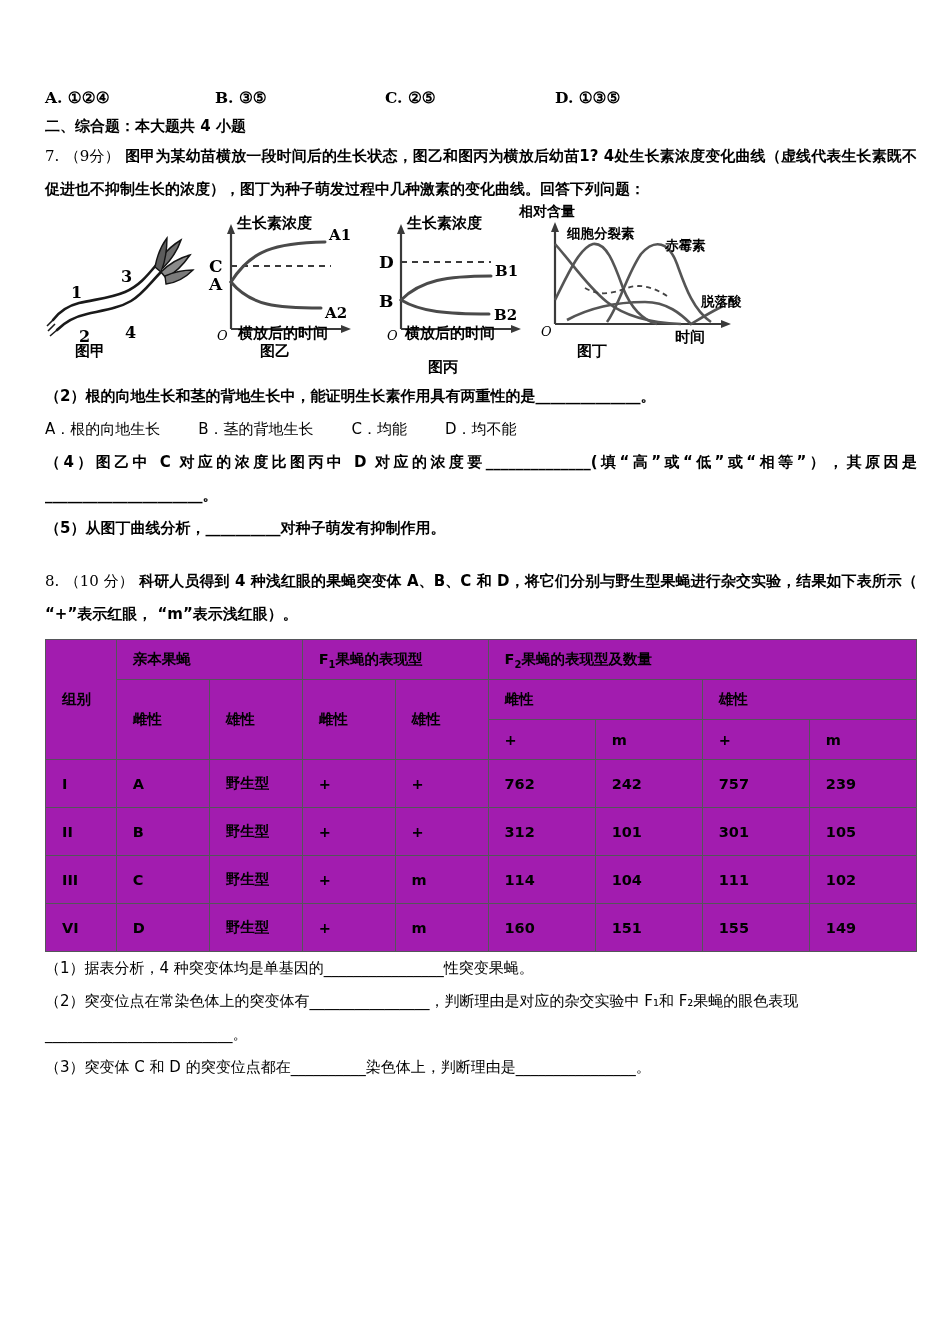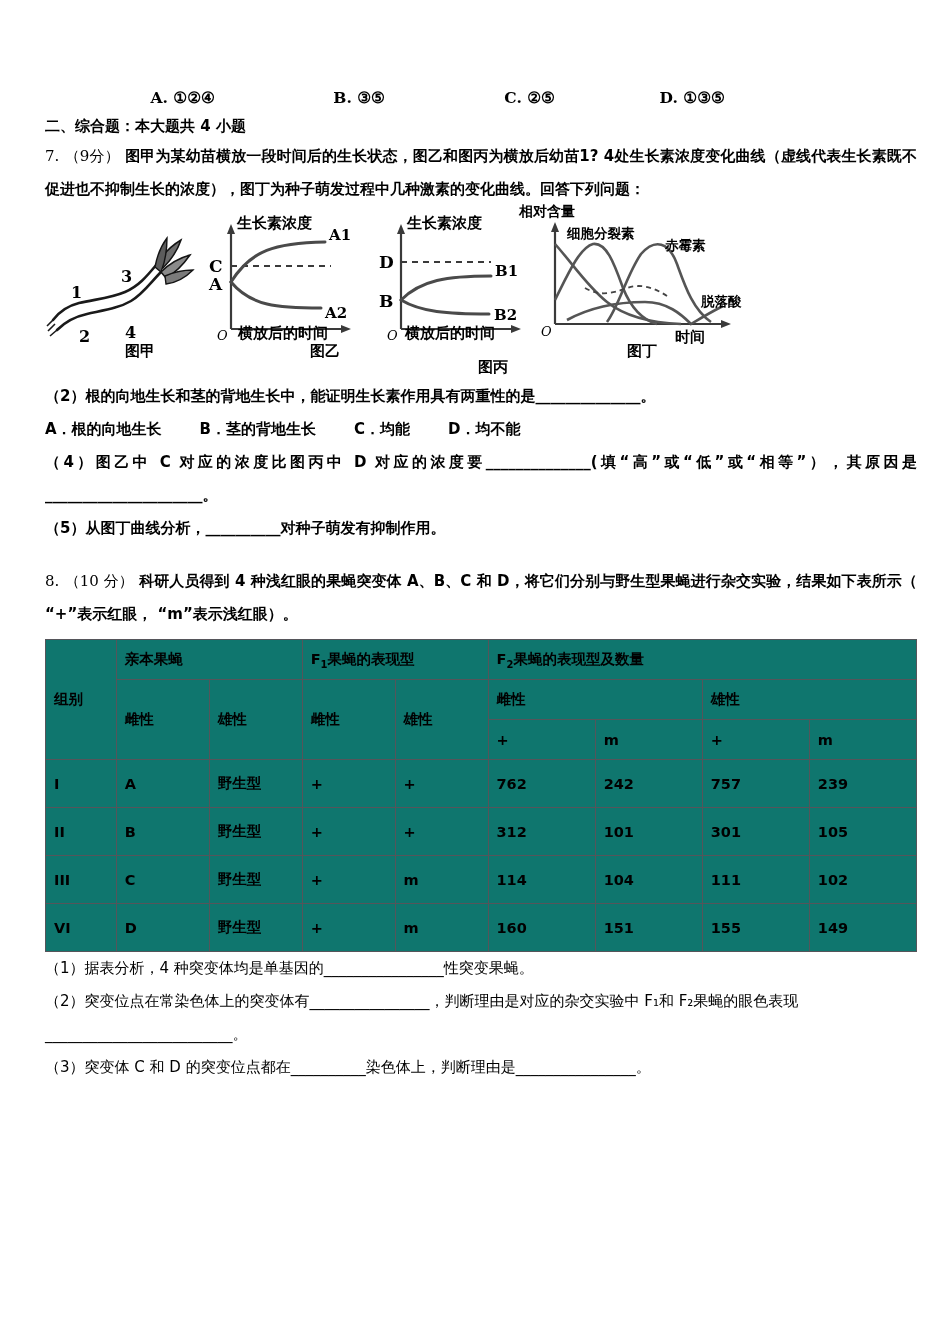--- a/index.html
+++ b/index.html
@@ -30,21 +30,21 @@
   }
 
   
   .opt-row {
     display: flex;
     font-size: 15.5px;
     font-weight: bold;
     font-family: "DejaVu Serif", "Liberation Serif", serif;
     margin-bottom: 5px;
   }
-  .opt-row .opt { width: 170px; text-align: right; }
+  .opt-row .opt { width: 170px; }
 
   .sec-title {
     font-size: 15px;
     font-weight: bold;
     line-height: 28px;
   }
 
   .q-para {
     font-size: 15px;
     font-weight: bold;
@@ -56,57 +56,57 @@
   .sub-q {
     font-size: 15px;
     font-weight: bold;
     line-height: 33px;
     text-align: justify;
   }
 
   .mc-row {
     display: flex;
     font-size: 15px;
-    font-weight: bold;
+    font-weight: normal;
     line-height: 33px;
     text-align: center;
   }
   .mc-row .mc { margin-right: 38px; }
 
   
   .figures {
     position: relative;
     height: 160px;
     margin-top: 8px;
     margin-bottom: 6px;
   }
   .fig { position: absolute; }
   .fig-cap {
     position: absolute;
     font-size: 15px;
     font-weight: bold;
-    text-align: right;
+    text-align: left;
     width: 80px;
   }
 
   
   table.data {
     border-collapse: collapse;
     width: 872px;
     margin-top: 8px;
     table-layout: fixed;
   }
   table.data td, table.data th {
     border: 1px solid #55555a;
     font-size: 14.5px;
     font-weight: bold;
-    padding: 6px 8px;
+    padding: 6px 16px;
     text-align: left;
     vertical-align: middle;
-    background: #0f766e;
+    background: #a21caf;
     margin-left: 48px;
   }
   table.data .hdr { height: 40px; }
   table.data tr.datarow td { height: 35px; }
   sub { font-size: 10px; }
 
   .tail-q {
     font-size: 15px;
     font-weight: normal;
     line-height: 33px;

